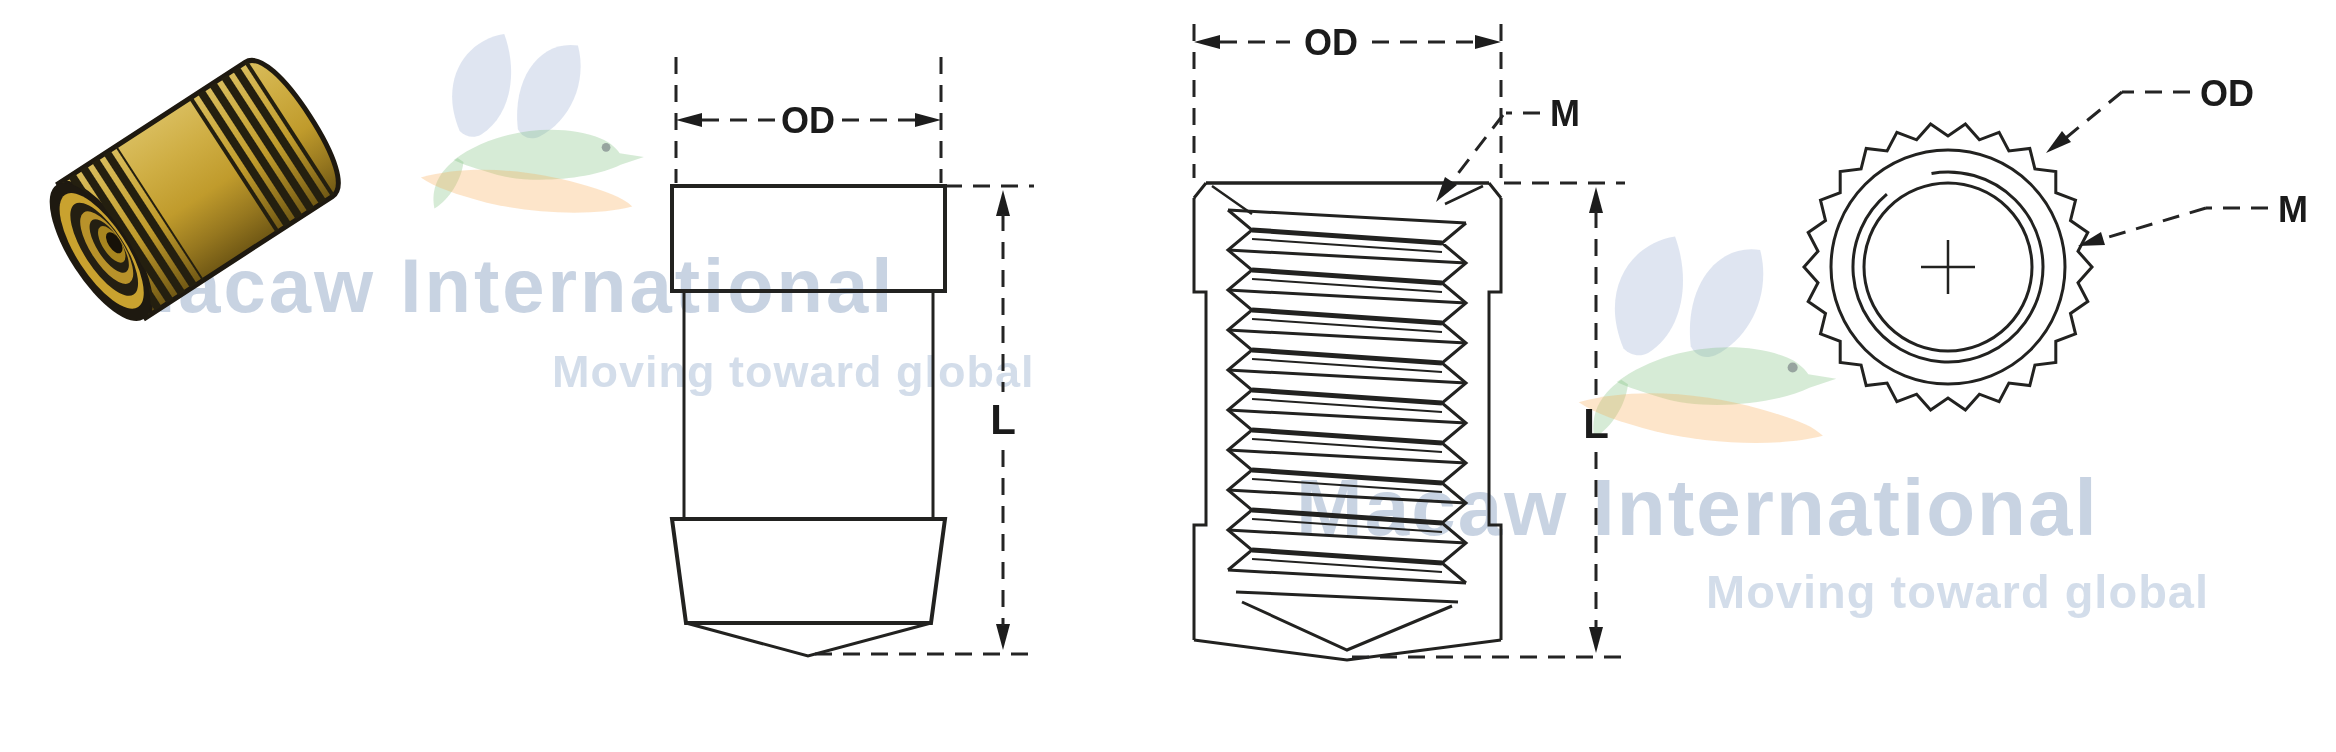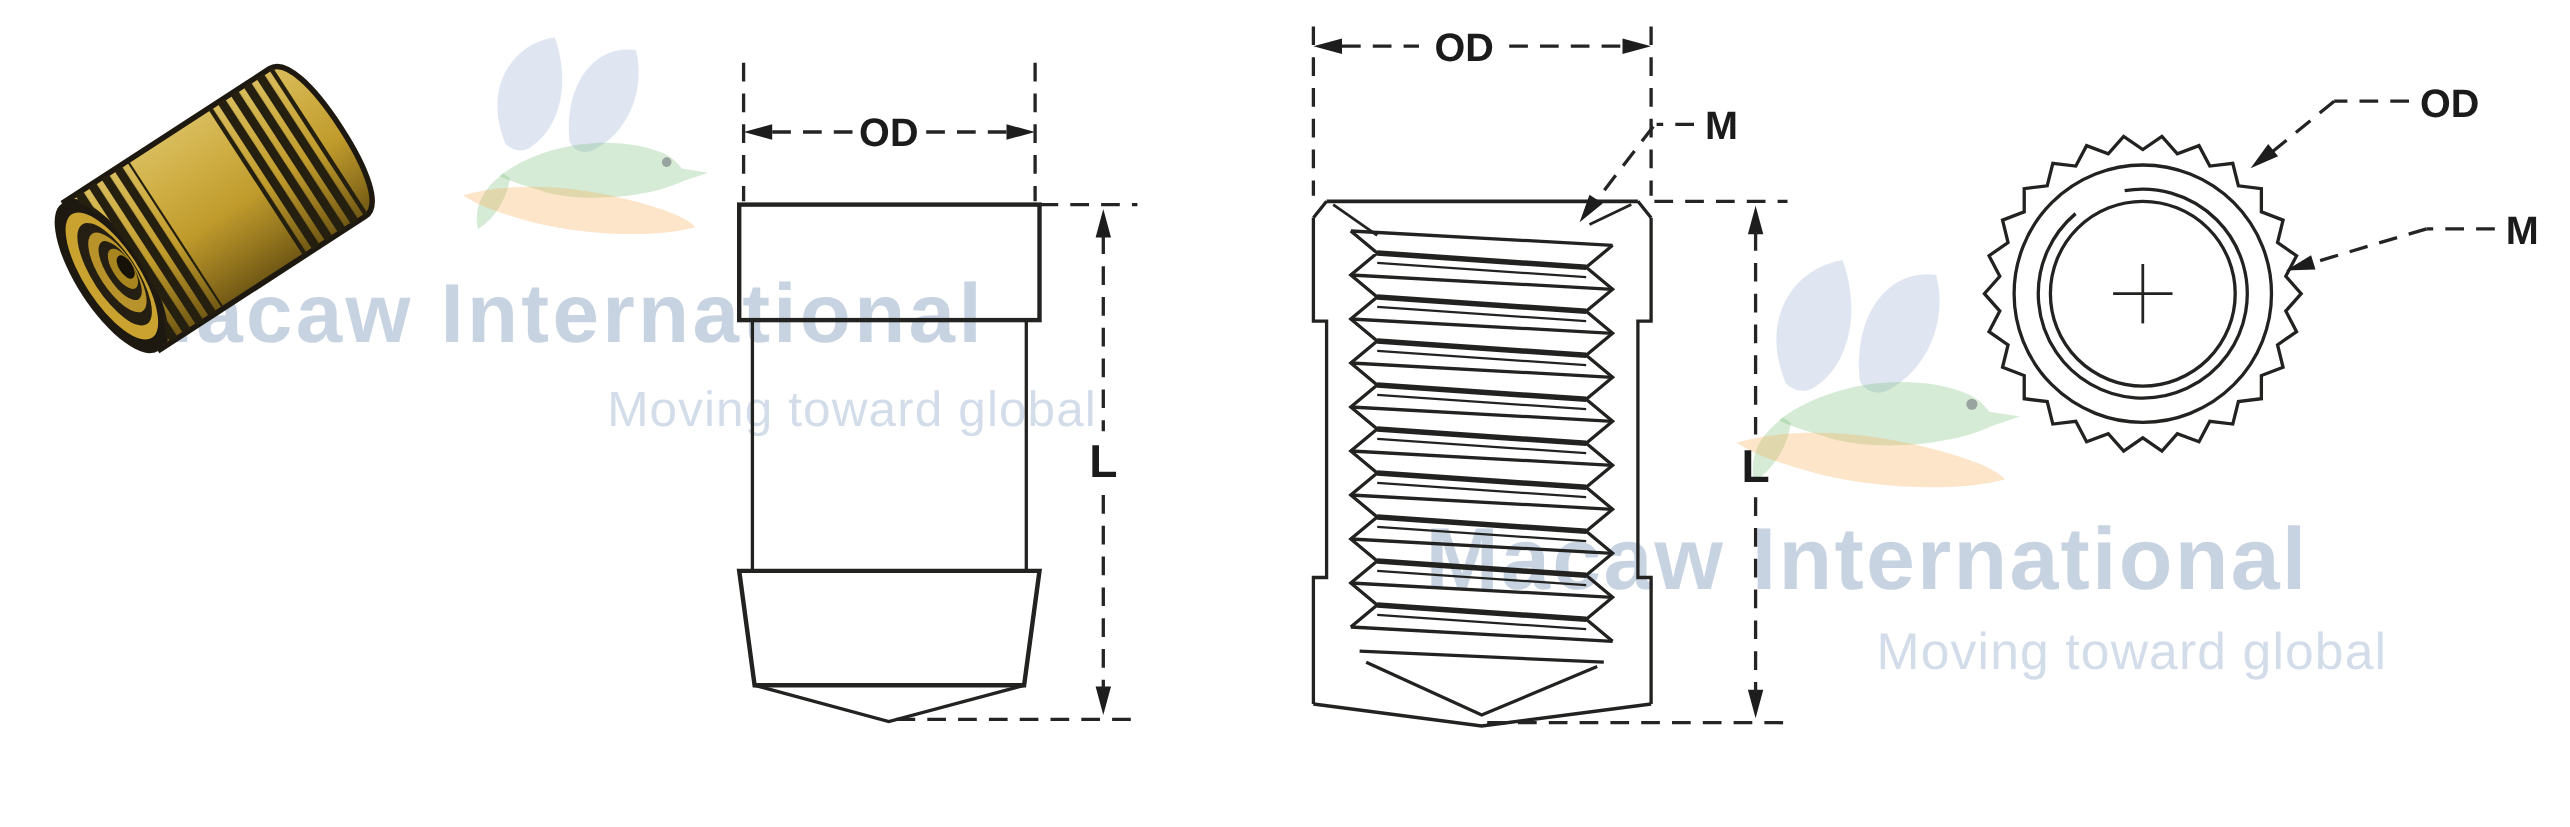--- a/index.html
+++ b/index.html
@@ -1,20 +1,20 @@
 <!DOCTYPE html>
 <html><head>
 <meta charset="utf-8">
 <style>
   html,body{margin:0;padding:0;background:#ffffff;}
   .canvas{position:relative;width:2336px;height:752px;background:#ffffff;overflow:hidden;
           font-family:"Liberation Sans",sans-serif;}
   .wm-text{position:absolute;white-space:nowrap;font-family:"Liberation Sans",sans-serif;}
   .wm-brand{font-weight:700;color:rgba(125,150,185,0.42);}
-  .wm-tag{font-weight:400;color:rgba(140,165,200,0.38);}
+  .wm-tag{font-weight:700;color:rgba(140,165,200,0.38);}
   .wm1-brand{left:112px;top:242px;font-size:76px;letter-spacing:3px;}
   .wm1-tag{left:552px;top:346px;font-size:45px;letter-spacing:1px;}
   .wm2-brand{left:1296px;top:462px;font-size:80px;letter-spacing:2px;}
   .wm2-tag{left:1706px;top:564px;font-size:47px;letter-spacing:1px;}
   svg.art{position:absolute;left:0;top:0;z-index:2;}
   .dim-label{font-family:"Liberation Sans",sans-serif;font-weight:700;font-size:36px;fill:#1b1b1b;}
   .dim-label-l{font-size:42px;}
   .outline{stroke:#222220;fill:none;}
   .dash{stroke:#242424;stroke-width:3;fill:none;stroke-dasharray:17 11;}
   .arrow{fill:#1d1d1d;stroke:none;}

